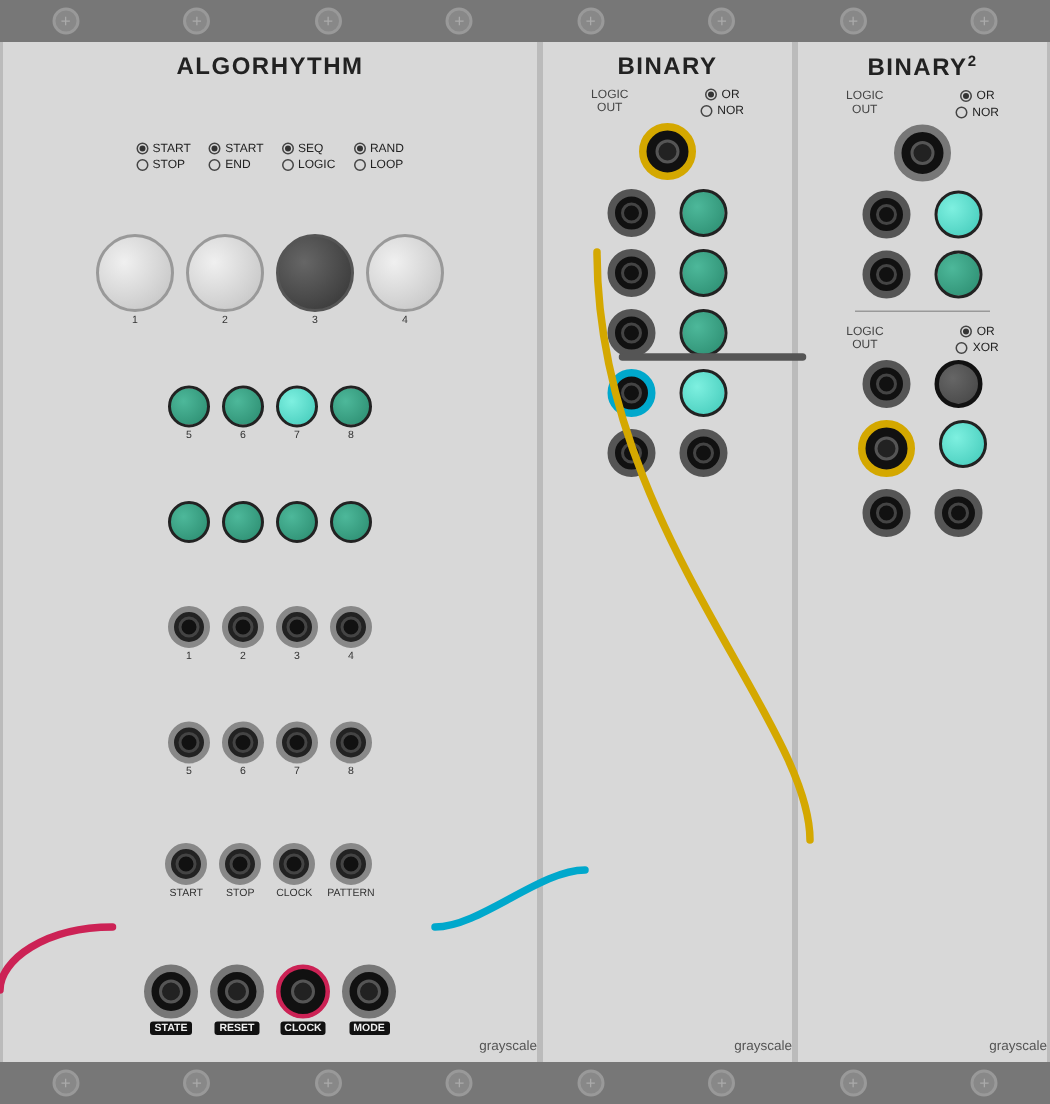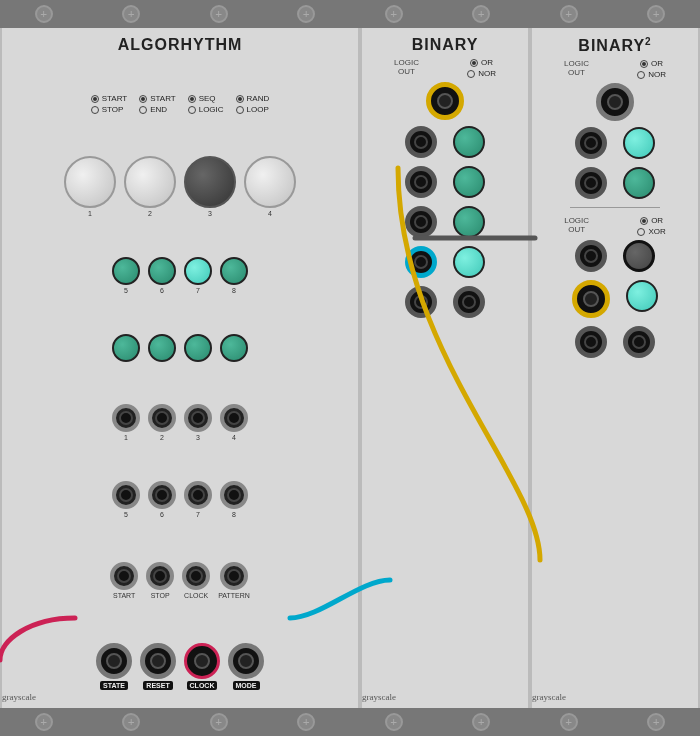--- a/index.html
+++ b/index.html
@@ -90,24 +90,24 @@
       color: #222;
       margin-bottom: 4px;
       text-align: center;
     }
 
     .module-title sup {
       font-size: 10px;
     }
 
     .module-footer {
-      font-family: Liberation Serif, serif;
+      font-family: Liberation Sans, sans-serif;
       font-size: 9px;
       color: #555;
-      text-align: left;
+      text-align: right;
       position: absolute;
       bottom: 6px;
       width: 100%;
     }
 
     
     .radio-row {
       display: flex;
       gap: 12px;
       margin-bottom: 6px;

